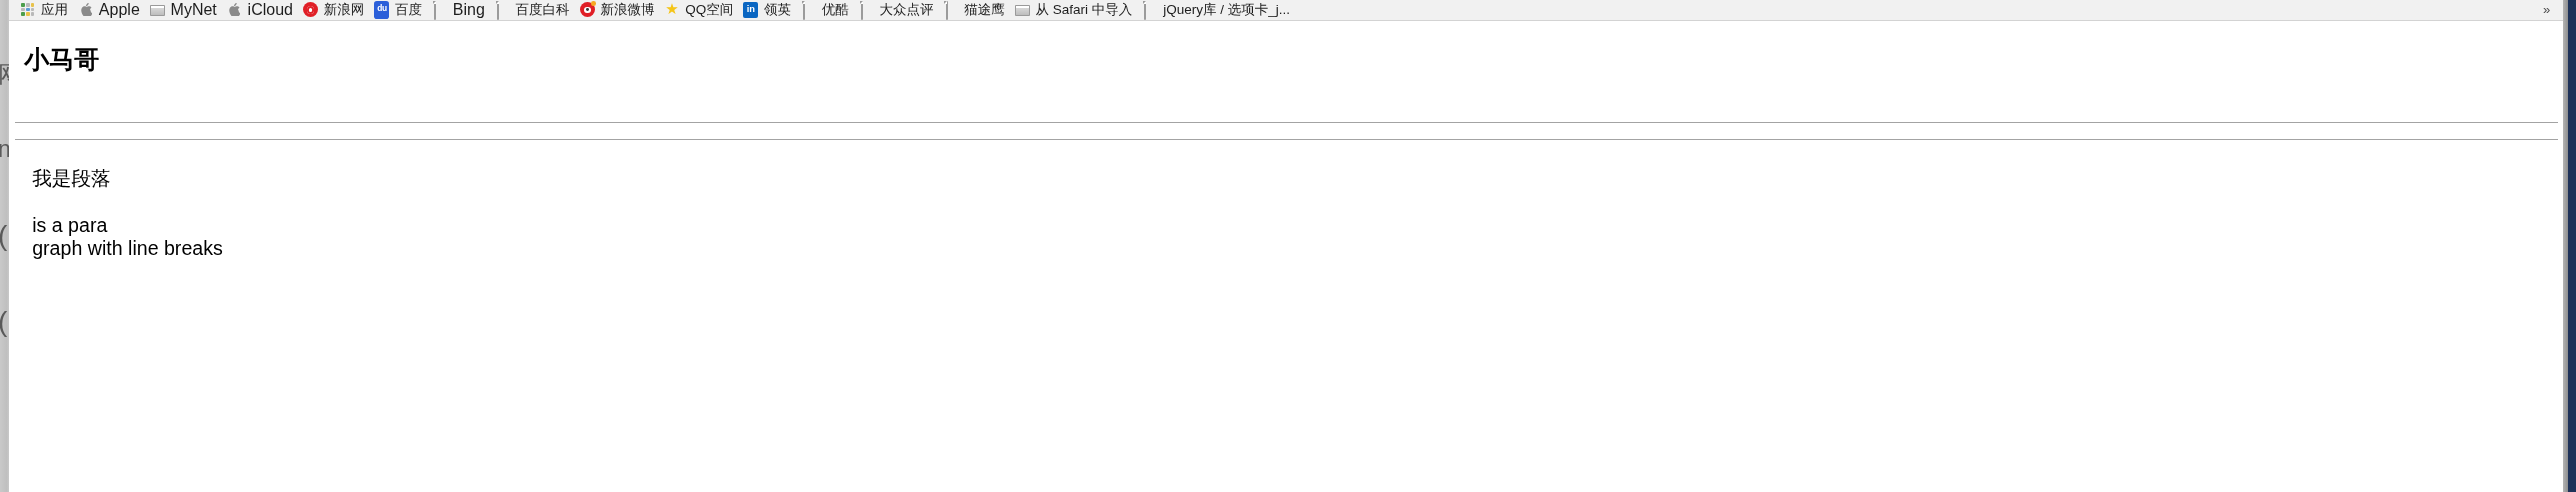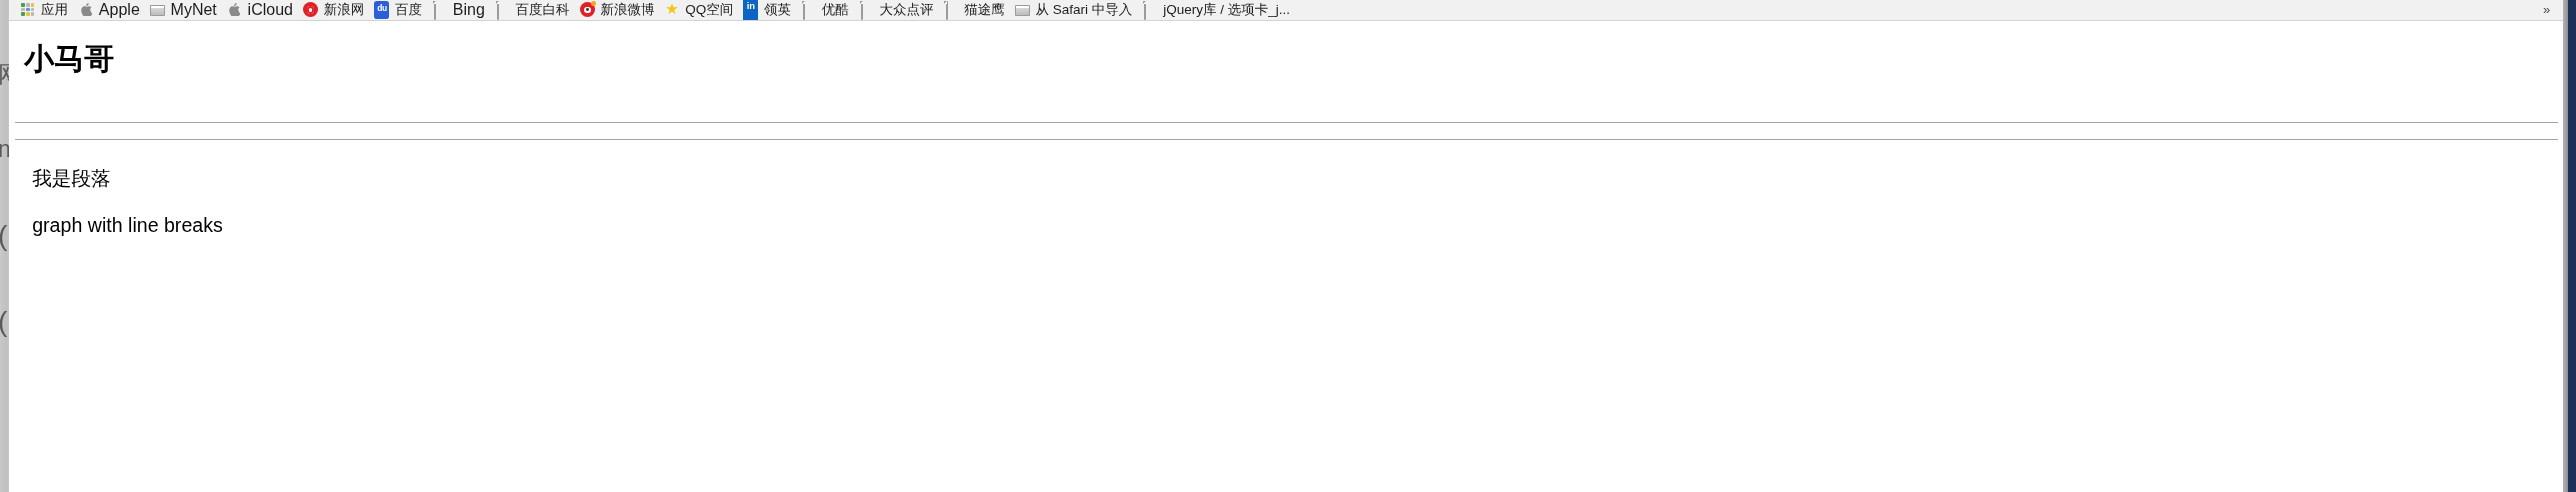--- a/index.html
+++ b/index.html
@@ -226,21 +226,21 @@
   .ico-qzone {
     width: 15px; height: 15px;
     color: #f5c518;
     font-size: 15px;
     line-height: 14px;
     text-align: center;
   }
 
   
   .ico-linkedin {
-    width: 14px; height: 22px;
+    width: 14px; height: 16px;
     margin-top: 0.9px;
     background: #0a66c2;
     border-radius: 1.9px;
     color: #ffffff;
     font-size: 9.3px;
     font-weight: bold;
     line-height: 14px;
     text-align: center;
     font-family: "Liberation Sans", sans-serif;
   }
@@ -259,21 +259,21 @@
   .viewport {
     position: relative;
     height: 471px;
     background: #ffffff;
     overflow: hidden;
     padding: 0 5.6px 0 5.6px;
     box-sizing: border-box;
   }
 
   .doc-h1 {
-    font-size: 30px;
+    font-size: 25px;
     font-weight: bold;
     color: #000000;
     margin: 0;
     padding: 21.5px 0 0 9.3px;
     line-height: 34px;
     font-family: "Liberation Sans", sans-serif;
   }
 
   .doc-hr {
     border: 0;
@@ -425,19 +425,20 @@
 
     <div class="viewport">
       <h1 class="doc-h1">小马哥</h1>
 
       <hr class="doc-hr hr-1">
       <hr class="doc-hr hr-2">
 
       <p class="doc-p p-1">我是段落</p>
 
       <p class="doc-p p-2">
+        <span class="ln">is a para</span>
         <span class="ln">graph with line breaks</span>
       </p>
     </div>
 
   </div>
 </div>
 
 
 </body></html>

